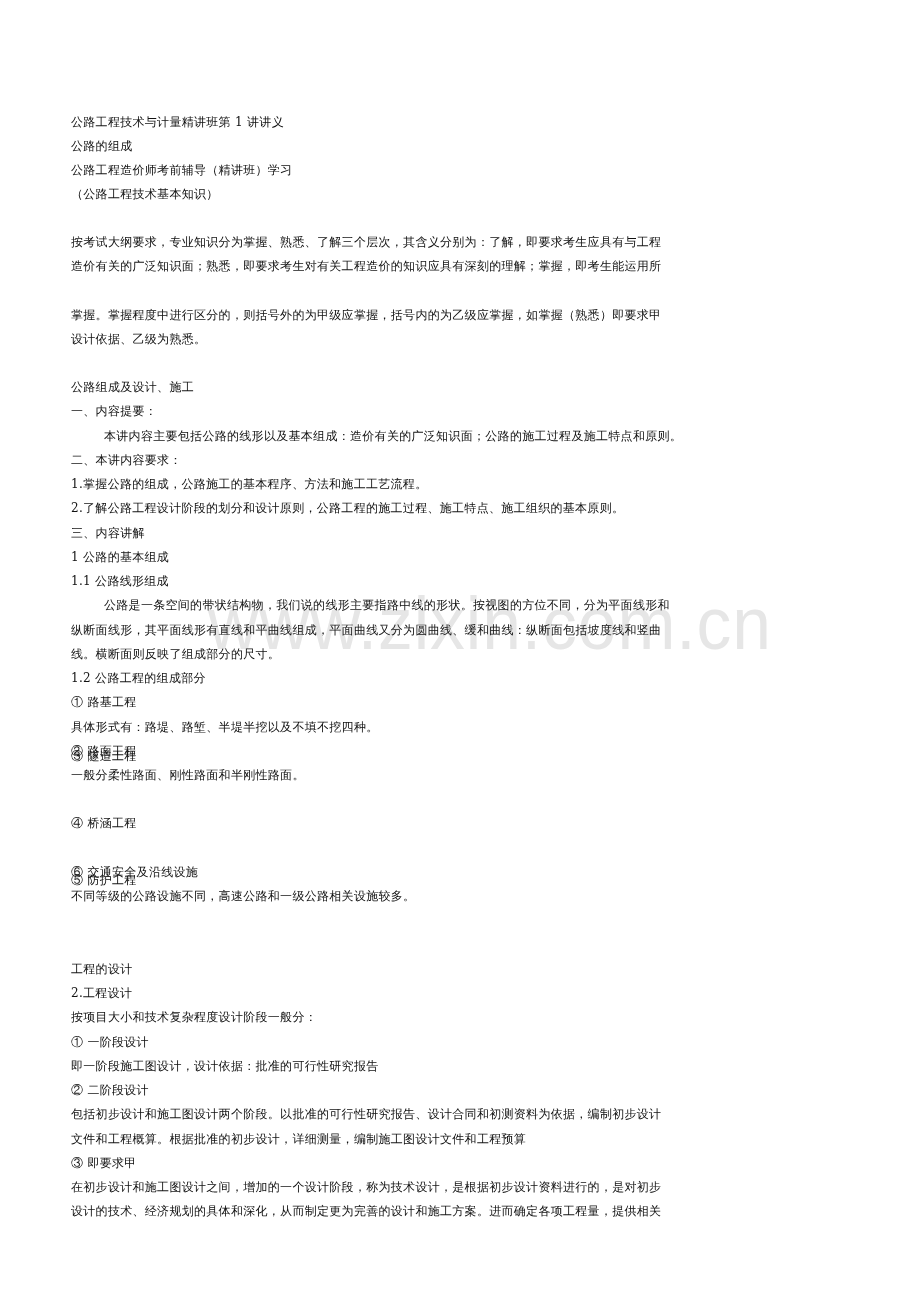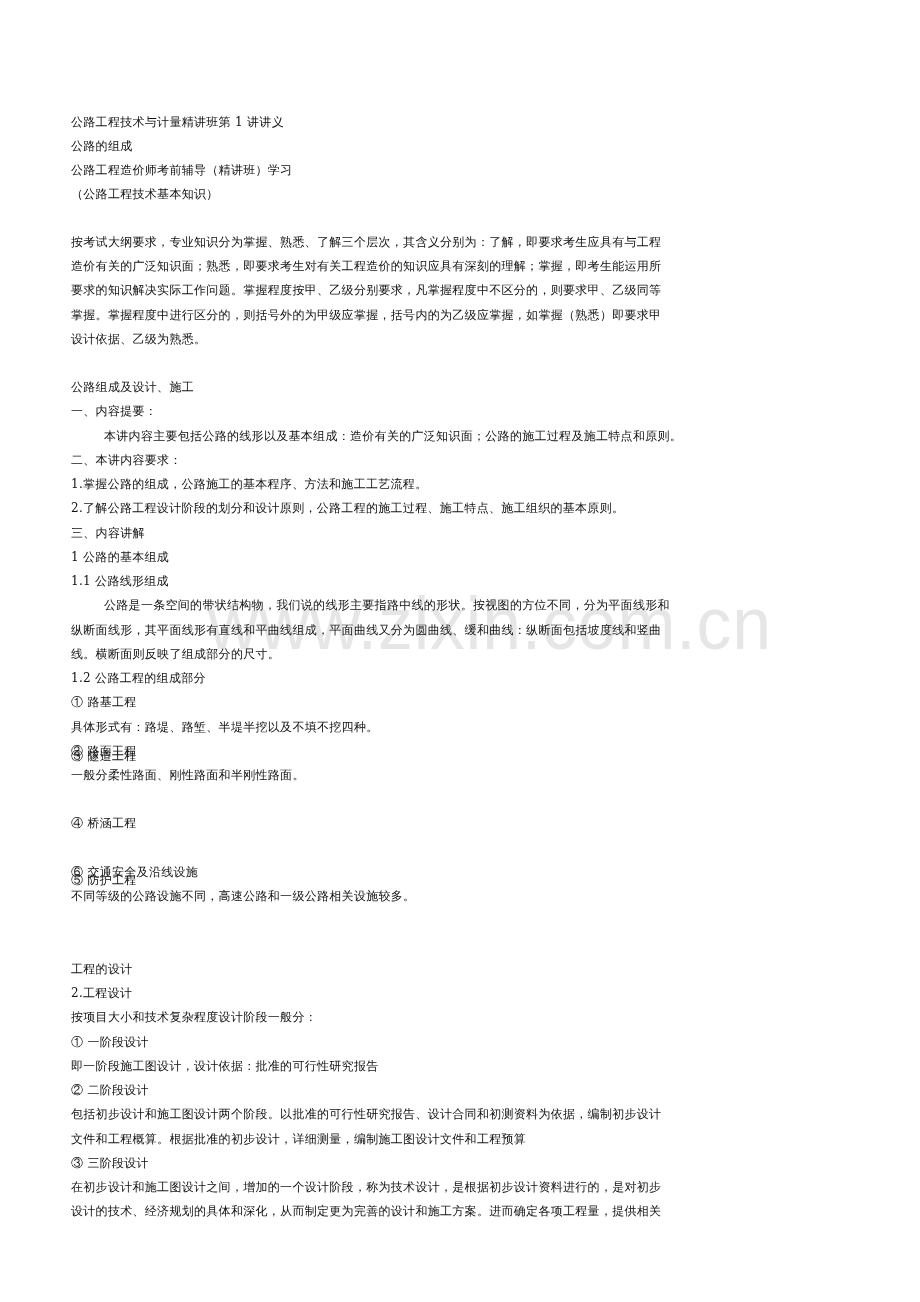--- a/index.html
+++ b/index.html
@@ -61,21 +61,20 @@
 
   <div class="watermark">www.zixin.com.cn</div>
 
   <div class="line" style="top:110px">公路工程技术与计量精讲班第 1 讲讲义</div>
   <div class="line" style="top:134px">公路的组成</div>
   <div class="line" style="top:158px">公路工程造价师考前辅导（精讲班）学习</div>
   <div class="line" style="top:182px">（公路工程技术基本知识）</div>
 
   <div class="line" style="top:230px">按考试大纲要求，专业知识分为掌握、熟悉、了解三个层次，其含义分别为：了解，即要求考生应具有与工程</div>
   <div class="line" style="top:254px">造价有关的广泛知识面；熟悉，即要求考生对有关工程造价的知识应具有深刻的理解；掌握，即考生能运用所</div>
-  <div class="line" style="top:278px">要求的知识解决实际工作问题。掌握程度按甲、乙级分别要求，凡掌握程度中不区分的，则要求甲、乙级同等</div>
   <div class="line" style="top:303px">掌握。掌握程度中进行区分的，则括号外的为甲级应掌握，括号内的为乙级应掌握，如掌握（熟悉）即要求甲</div>
   <div class="line" style="top:327px">设计依据、乙级为熟悉。</div>
 
   <div class="line" style="top:375px">公路组成及设计、施工</div>
   <div class="line" style="top:399px">一、内容提要：</div>
   <div class="line indent" style="top:424px">本讲内容主要包括公路的线形以及基本组成：造价有关的广泛知识面；公路的施工过程及施工特点和原则。</div>
   <div class="line" style="top:448px">二、本讲内容要求：</div>
   <div class="line" style="top:472px">1.掌握公路的组成，公路施工的基本程序、方法和施工工艺流程。</div>
   <div class="line" style="top:496px">2.了解公路工程设计阶段的划分和设计原则，公路工程的施工过程、施工特点、施工组织的基本原则。</div>
   <div class="line" style="top:521px">三、内容讲解</div>
@@ -97,17 +96,17 @@
   <div class="line" style="top:884px">不同等级的公路设施不同，高速公路和一级公路相关设施较多。</div>
 
   <div class="line" style="top:957px">工程的设计</div>
   <div class="line" style="top:981px">2.工程设计</div>
   <div class="line" style="top:1005px">按项目大小和技术复杂程度设计阶段一般分：</div>
   <div class="line" style="top:1030px">① 一阶段设计</div>
   <div class="line" style="top:1054px">即一阶段施工图设计，设计依据：批准的可行性研究报告</div>
   <div class="line" style="top:1078px">② 二阶段设计</div>
   <div class="line" style="top:1102px">包括初步设计和施工图设计两个阶段。以批准的可行性研究报告、设计合同和初测资料为依据，编制初步设计</div>
   <div class="line" style="top:1127px">文件和工程概算。根据批准的初步设计，详细测量，编制施工图设计文件和工程预算</div>
-  <div class="line" style="top:1151px">③ 三阶段设计</div>
+  <div class="line" style="top:1151px">③ 即要求甲</div>
   <div class="line" style="top:1199px">设计的技术、经济规划的具体和深化，从而制定更为完善的设计和施工方案。进而确定各项工程量，提供相关</div>
   <div class="line" style="top:1175px">在初步设计和施工图设计之间，增加的一个设计阶段，称为技术设计，是根据初步设计资料进行的，是对初步</div>
 
 </div>
 
 </body></html>

